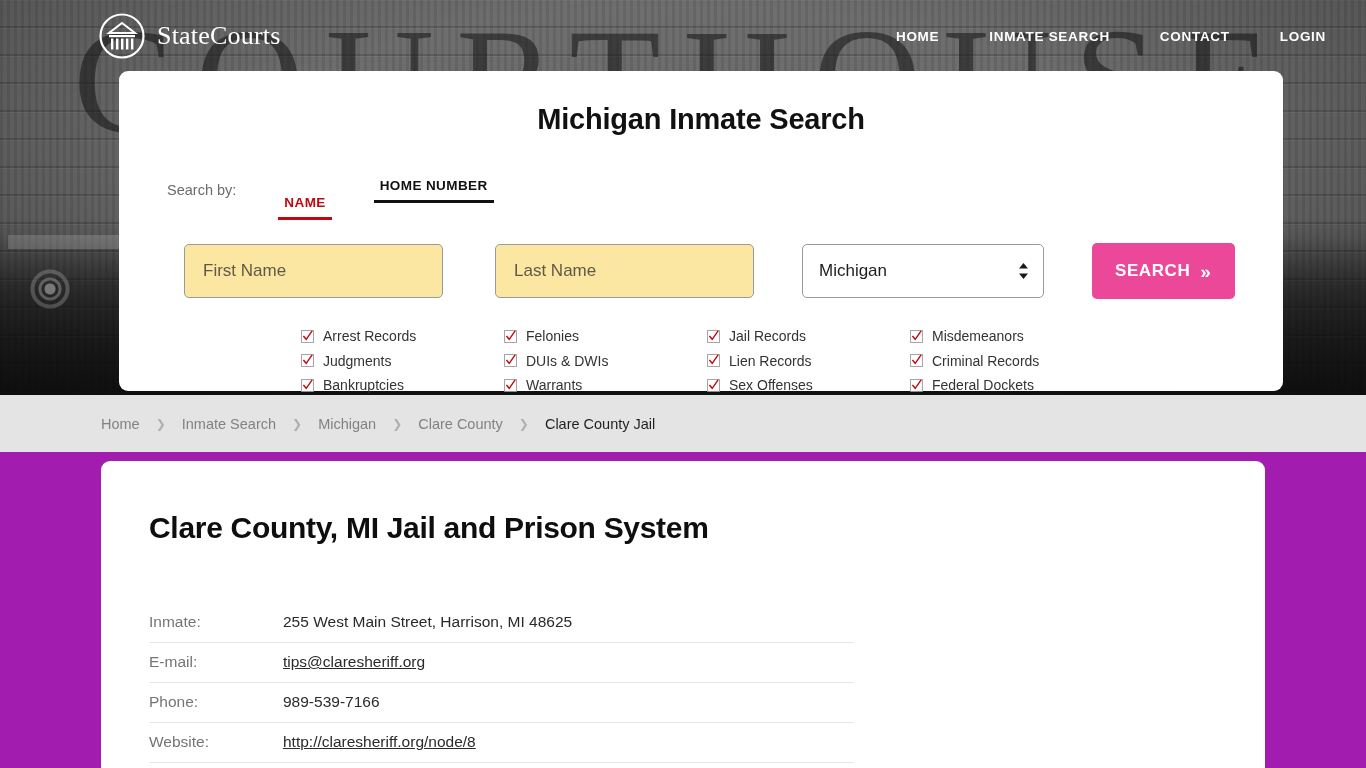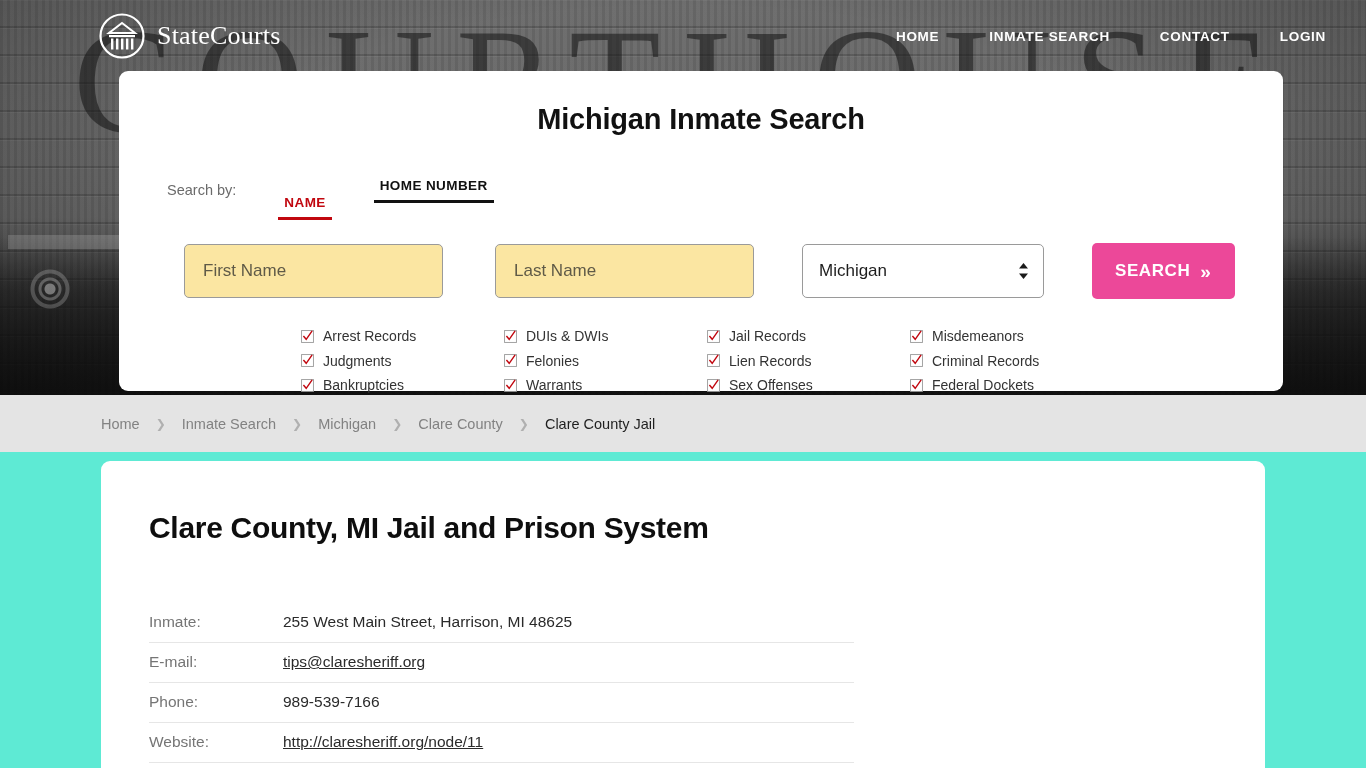--- a/index.html
+++ b/index.html
@@ -269,21 +269,21 @@
     margin: 0 16px;
     line-height: 1;
   }
 
   
   .content-wrap {
     position: absolute;
     top: 452px; left: 0;
     width: 1366px;
     height: 316px;
-    background: #5eead4;
+    background: #a21caf;
   }
   .content-card {
     position: absolute;
     left: 101px;
     top: 9px;
     width: 1164px;
     height: 400px;
     background: #ffffff;
     border-radius: 9px;
     padding: 50px 48px 0 48px;
@@ -405,30 +405,30 @@
         </div>
       </div>
       <div class="cat-col">
         <div class="cat-item">
           <span class="cbox">
               <svg class="cbox" viewBox="0 0 14 14">
                 <rect x="0.6" y="0.6" width="12.8" height="12.8" fill="none" stroke="#9d9d9d" stroke-width="1"></rect>
                 <path d="M2.6 6.4 L5.6 10 L12 0.9" fill="none" stroke="#c1070f" stroke-width="1.5"></path>
               </svg>
             </span>
+          <span>Felonies</span>
+        </div>
+        <div class="cat-item">
+          <span class="cbox">
+              <svg class="cbox" viewBox="0 0 14 14">
+                <rect x="0.6" y="0.6" width="12.8" height="12.8" fill="none" stroke="#9d9d9d" stroke-width="1"></rect>
+                <path d="M2.6 6.4 L5.6 10 L12 0.9" fill="none" stroke="#c1070f" stroke-width="1.5"></path>
+              </svg>
+            </span>
           <span>DUIs &amp; DWIs</span>
-        </div>
-        <div class="cat-item">
-          <span class="cbox">
-              <svg class="cbox" viewBox="0 0 14 14">
-                <rect x="0.6" y="0.6" width="12.8" height="12.8" fill="none" stroke="#9d9d9d" stroke-width="1"></rect>
-                <path d="M2.6 6.4 L5.6 10 L12 0.9" fill="none" stroke="#c1070f" stroke-width="1.5"></path>
-              </svg>
-            </span>
-          <span>Felonies</span>
         </div>
         <div class="cat-item">
           <span class="cbox">
               <svg class="cbox" viewBox="0 0 14 14">
                 <rect x="0.6" y="0.6" width="12.8" height="12.8" fill="none" stroke="#9d9d9d" stroke-width="1"></rect>
                 <path d="M2.6 6.4 L5.6 10 L12 0.9" fill="none" stroke="#c1070f" stroke-width="1.5"></path>
               </svg>
             </span>
           <span>Warrants</span>
         </div>
@@ -523,20 +523,20 @@
             <a href="#">tips@claresheriff.org</a>
           </td>
         </tr>
         <tr>
           <td class="info-label">Phone:</td>
           <td class="info-value">989-539-7166</td>
         </tr>
         <tr>
           <td class="info-label">Website:</td>
           <td class="info-value">
-            <a href="#">http://claresheriff.org/node/11</a>
+            <a href="#">http://claresheriff.org/node/8</a>
           </td>
         </tr>
       </tbody>
     </table>
 
   </div>
 </div>
 
 </body></html>

